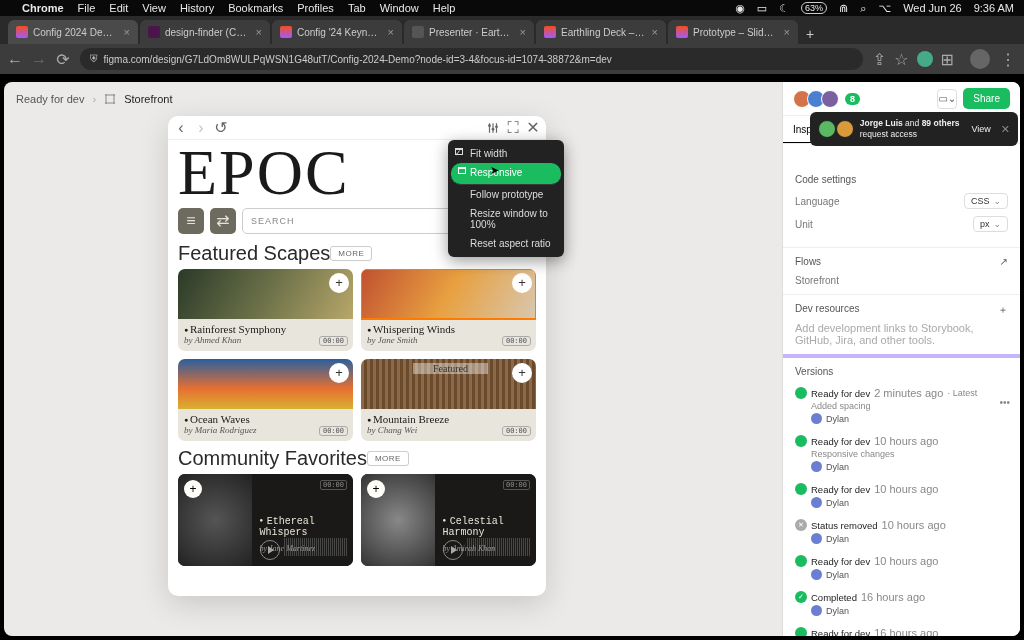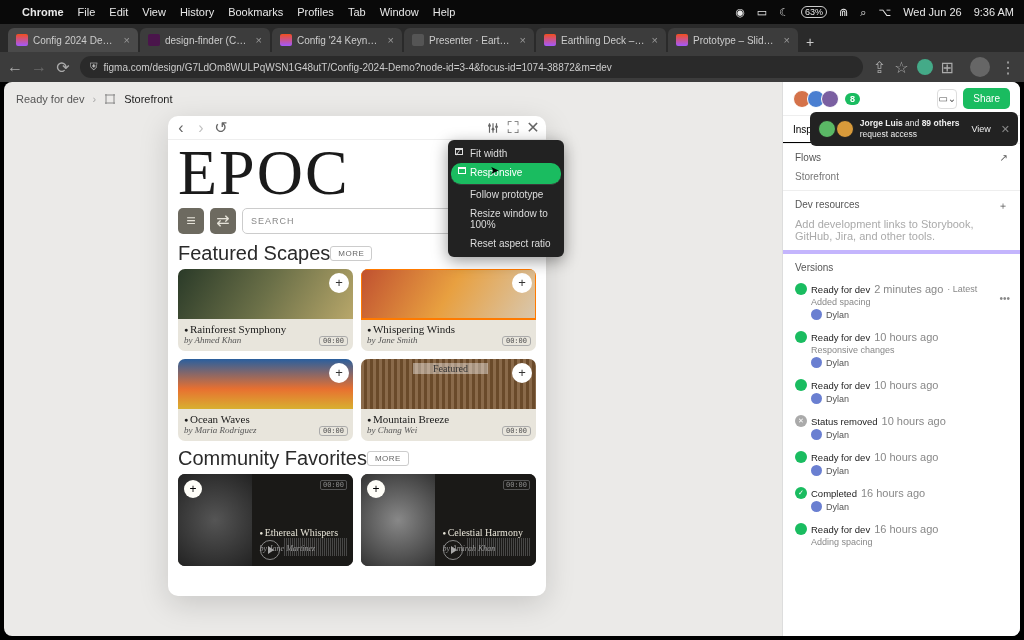--- a/index.html
+++ b/index.html
@@ -1,19 +1,19 @@
 <!DOCTYPE html>
 <html><head>
 <meta charset="utf-8">
 <style>
 * { margin: 0; padding: 0; box-sizing: border-box; font-family: -apple-system, BlinkMacSystemFont, "Segoe UI", sans-serif; }
 body { background: #000; width: 1024px; height: 640px; overflow: hidden; position: relative; }
 
 
-.menubar { height: 24px; background: rgba(30,30,30,0.3); display: flex; align-items: center; padding: 0 10px; color: #e8e8e8; font-size: 11px; position: relative; backdrop-filter: blur(10px); }
+.menubar { height: 16px; background: rgba(30,30,30,0.3); display: flex; align-items: center; padding: 0 10px; color: #e8e8e8; font-size: 11px; position: relative; backdrop-filter: blur(10px); }
 .menubar .apple { font-size: 13px; margin-right: 12px; }
 .menubar .app { font-weight: 600; margin-right: 14px; }
 .menubar .menu { margin-right: 14px; }
 .menubar-right { position: absolute; right: 10px; display: flex; align-items: center; gap: 12px; font-size: 11px; }
 
 
 .tabstrip { height: 28px; background: #2a2a2a; display: flex; align-items: flex-end; padding: 0 8px; gap: 2px; }
 .tab { height: 24px; background: #3c3c3c; border-radius: 6px 6px 0 0; display: flex; align-items: center; padding: 0 8px; color: #ccc; font-size: 10px; max-width: 130px; min-width: 110px; gap: 5px; }
 .tab.active { background: #4a4a4a; }
 .tab .favicon { width: 12px; height: 12px; background: #555; border-radius: 2px; flex-shrink: 0; }
@@ -127,21 +127,21 @@
 
 .comm-grid { display: grid; grid-template-columns: 1fr 1fr; gap: 8px; }
 .comm-card { height: 92px; border-radius: 7px; background: #1a1917; position: relative; overflow: hidden; display: flex; }
 .comm-card .cthumb { width: 42%; background: #2a2825; }
 .comm-card .cinfo { flex: 1; background: #1a1917; position: relative; padding: 6px; }
 .comm-card .cplus { position: absolute; top: 6px; left: 6px; width: 18px; height: 18px; background: #fffef8; border-radius: 50%; font-size: 12px; display: flex; align-items: center; justify-content: center; }
 .comm-card .play { position: absolute; bottom: 6px; left: 8px; width: 20px; height: 20px; border: 1.5px solid #888; border-radius: 50%; display: flex; align-items: center; justify-content: center; }
 .comm-card .play::after { content: ""; border-left: 6px solid #aaa; border-top: 4px solid transparent; border-bottom: 4px solid transparent; margin-left: 2px; }
 .comm-card .wave { position: absolute; bottom: 10px; left: 32px; right: 6px; height: 18px; background: repeating-linear-gradient(90deg,#666 0 1px,transparent 1px 2px); opacity: 0.6; }
 .comm-card .cdur { position: absolute; top: 6px; right: 6px; font-size: 7px; color: #888; font-family: monospace; border: 1px solid #555; padding: 0 2px; border-radius: 2px; }
-.comm-card .ctitle { font-family: Liberation Serif, serif; font-size: 10px; color: #e8e5d8; position: absolute; bottom: 28px; left: 8px; line-height: 1.1; }
+.comm-card .ctitle { font-family: Liberation Mono, monospace; font-size: 10px; color: #e8e5d8; position: absolute; bottom: 28px; left: 8px; line-height: 1.1; }
 .comm-card .ctitle::before { content: "● "; font-size: 6px; vertical-align: middle; }
 .comm-card .cauthor { font-family: "Times New Roman", serif; font-style: italic; font-size: 8px; color: #999; position: absolute; bottom: 12px; left: 8px; line-height: 1.1; }
 
 
 .options-menu { position: absolute; left: 444px; top: 24px; width: 116px; background: #222; border-radius: 6px; padding: 4px 0; z-index: 30; box-shadow: 0 4px 16px rgba(0,0,0,0.4); }
 .options-menu .mi { color: #ddd; font-size: 10px; padding: 4px 10px 4px 22px; position: relative; }
 .options-menu .mi.sep-after { border-bottom: 1px solid #3a3a3a; padding-bottom: 6px; margin-bottom: 3px; }
 .options-menu .mi .check { position: absolute; left: 6px; font-size: 9px; }
 .options-menu .mi.active { background: #1abc60; color: #fff; border-radius: 10px; margin: 0 3px; padding-left: 19px; }
 .options-menu .mi .mic { position: absolute; left: 7px; width: 8px; height: 7px; border: 1px solid currentColor; border-top-width: 2px; }
@@ -275,20 +275,31 @@
     </div>
 
     <div class="access-toast">
       <div class="tav" style="background:#5ab865"></div>
       <div class="tav" style="background:#d89a3a"></div>
       <div class="ttext"><b>Jorge Luis</b><span> and </span><b>89 others</b><br><span>request access</span></div>
       <span class="view">View</span>
       <span class="tx">✕</span>
     </div>
 
+    <div class="panel-section" style="margin-top:22px">
+      <div class="sect-title">Code settings</div>
+      <div class="panel-row">
+        <span>Language</span>
+        <span class="panel-select">CSS</span>
+      </div>
+      <div class="panel-row">
+        <span>Unit</span>
+        <span class="panel-select">px</span>
+      </div>
+    </div>
 
     <div class="flows-section">
       <div class="flows-title">
           <span>Flows</span>
           <span>↗</span>
         </div>
       <div class="flow-item">Storefront</div>
     </div>
 
     <div class="devres">

